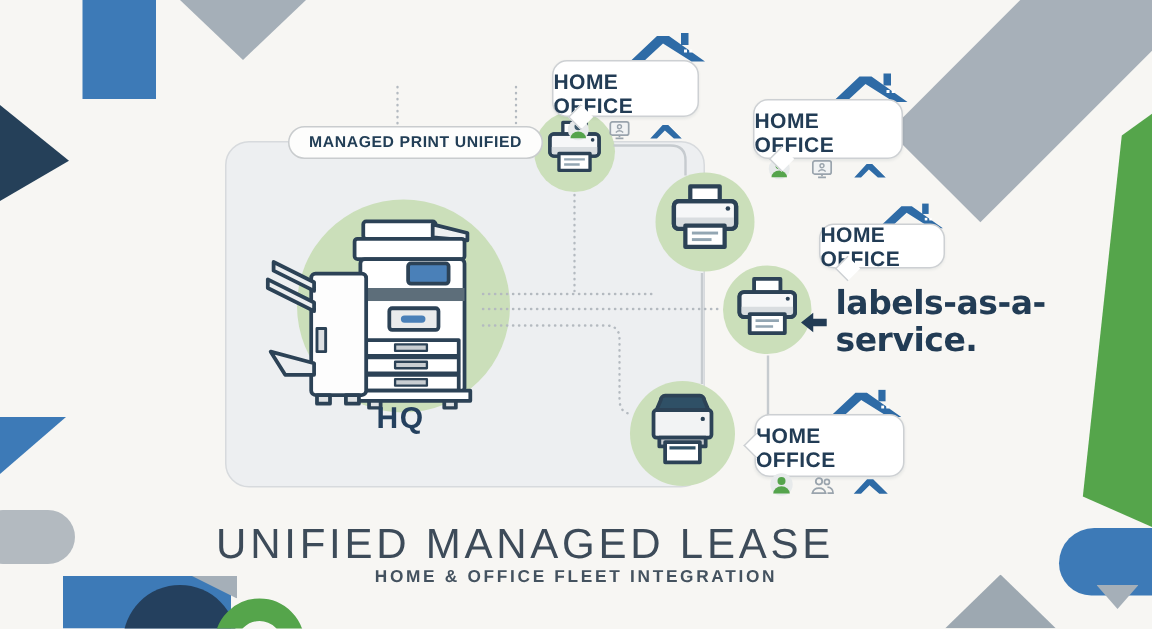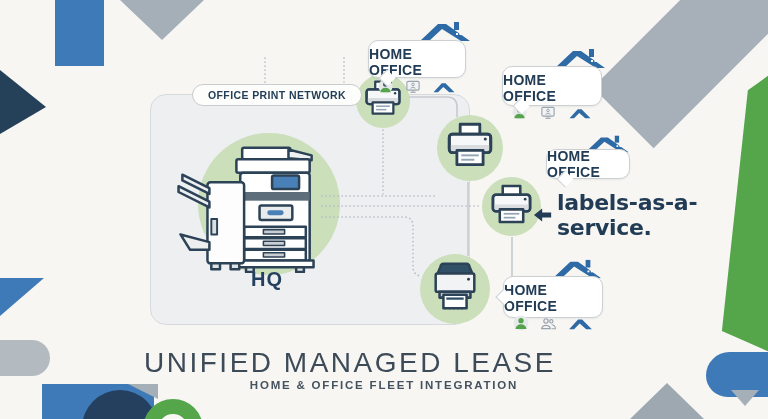--- a/index.html
+++ b/index.html
@@ -63,21 +63,21 @@
 <div class="shape" style="left:82px;top:390px;width:76px;height:76px;border-radius:50%;background:#24405e;z-index:1;"></div>
 <div class="shape" style="left:143px;top:399px;width:60px;height:60px;border-radius:50%;
             border:15px solid #55a54b;box-sizing:border-box;background:transparent;"></div>
 <div class="shape" style="left:706px;top:352px;width:70px;height:45px;border-radius:24px 0 0 22px;background:#3d7ab7;"></div>
 <div class="shape" style="left:731px;top:390px;width:28px;height:16px;background:#a5afb8;
             clip-path:polygon(0 0,100% 0,50% 100%);"></div>
 <div class="shape" style="left:630px;top:383px;width:74px;height:36px;background:#9da8b1;
             clip-path:polygon(50% 0,100% 100%,0 100%);"></div>
 
 <div class="panel"></div>
-<div class="pill">OFFICE PRINT NETWORK</div>
+<div class="pill">MANAGED PRINT UNIFIED</div>
 
 <svg class="connectors" width="768" height="419" viewBox="0 0 768 419">
   <g fill="none" stroke="#b4bac0" stroke-width="1.6" stroke-dasharray="0.2 3.8" stroke-linecap="round">
     <path d="M265 58 V 83"></path>
     <path d="M344 58 V 82"></path>
     <path d="M383 130 V 194"></path>
     <path d="M322 196 H 437"></path>
     <path d="M322 206 H 481"></path>
     <path d="M322 217 H 404 Q 413 217 413 226 V 266 Q 413 276 422 276"></path>
   </g>

